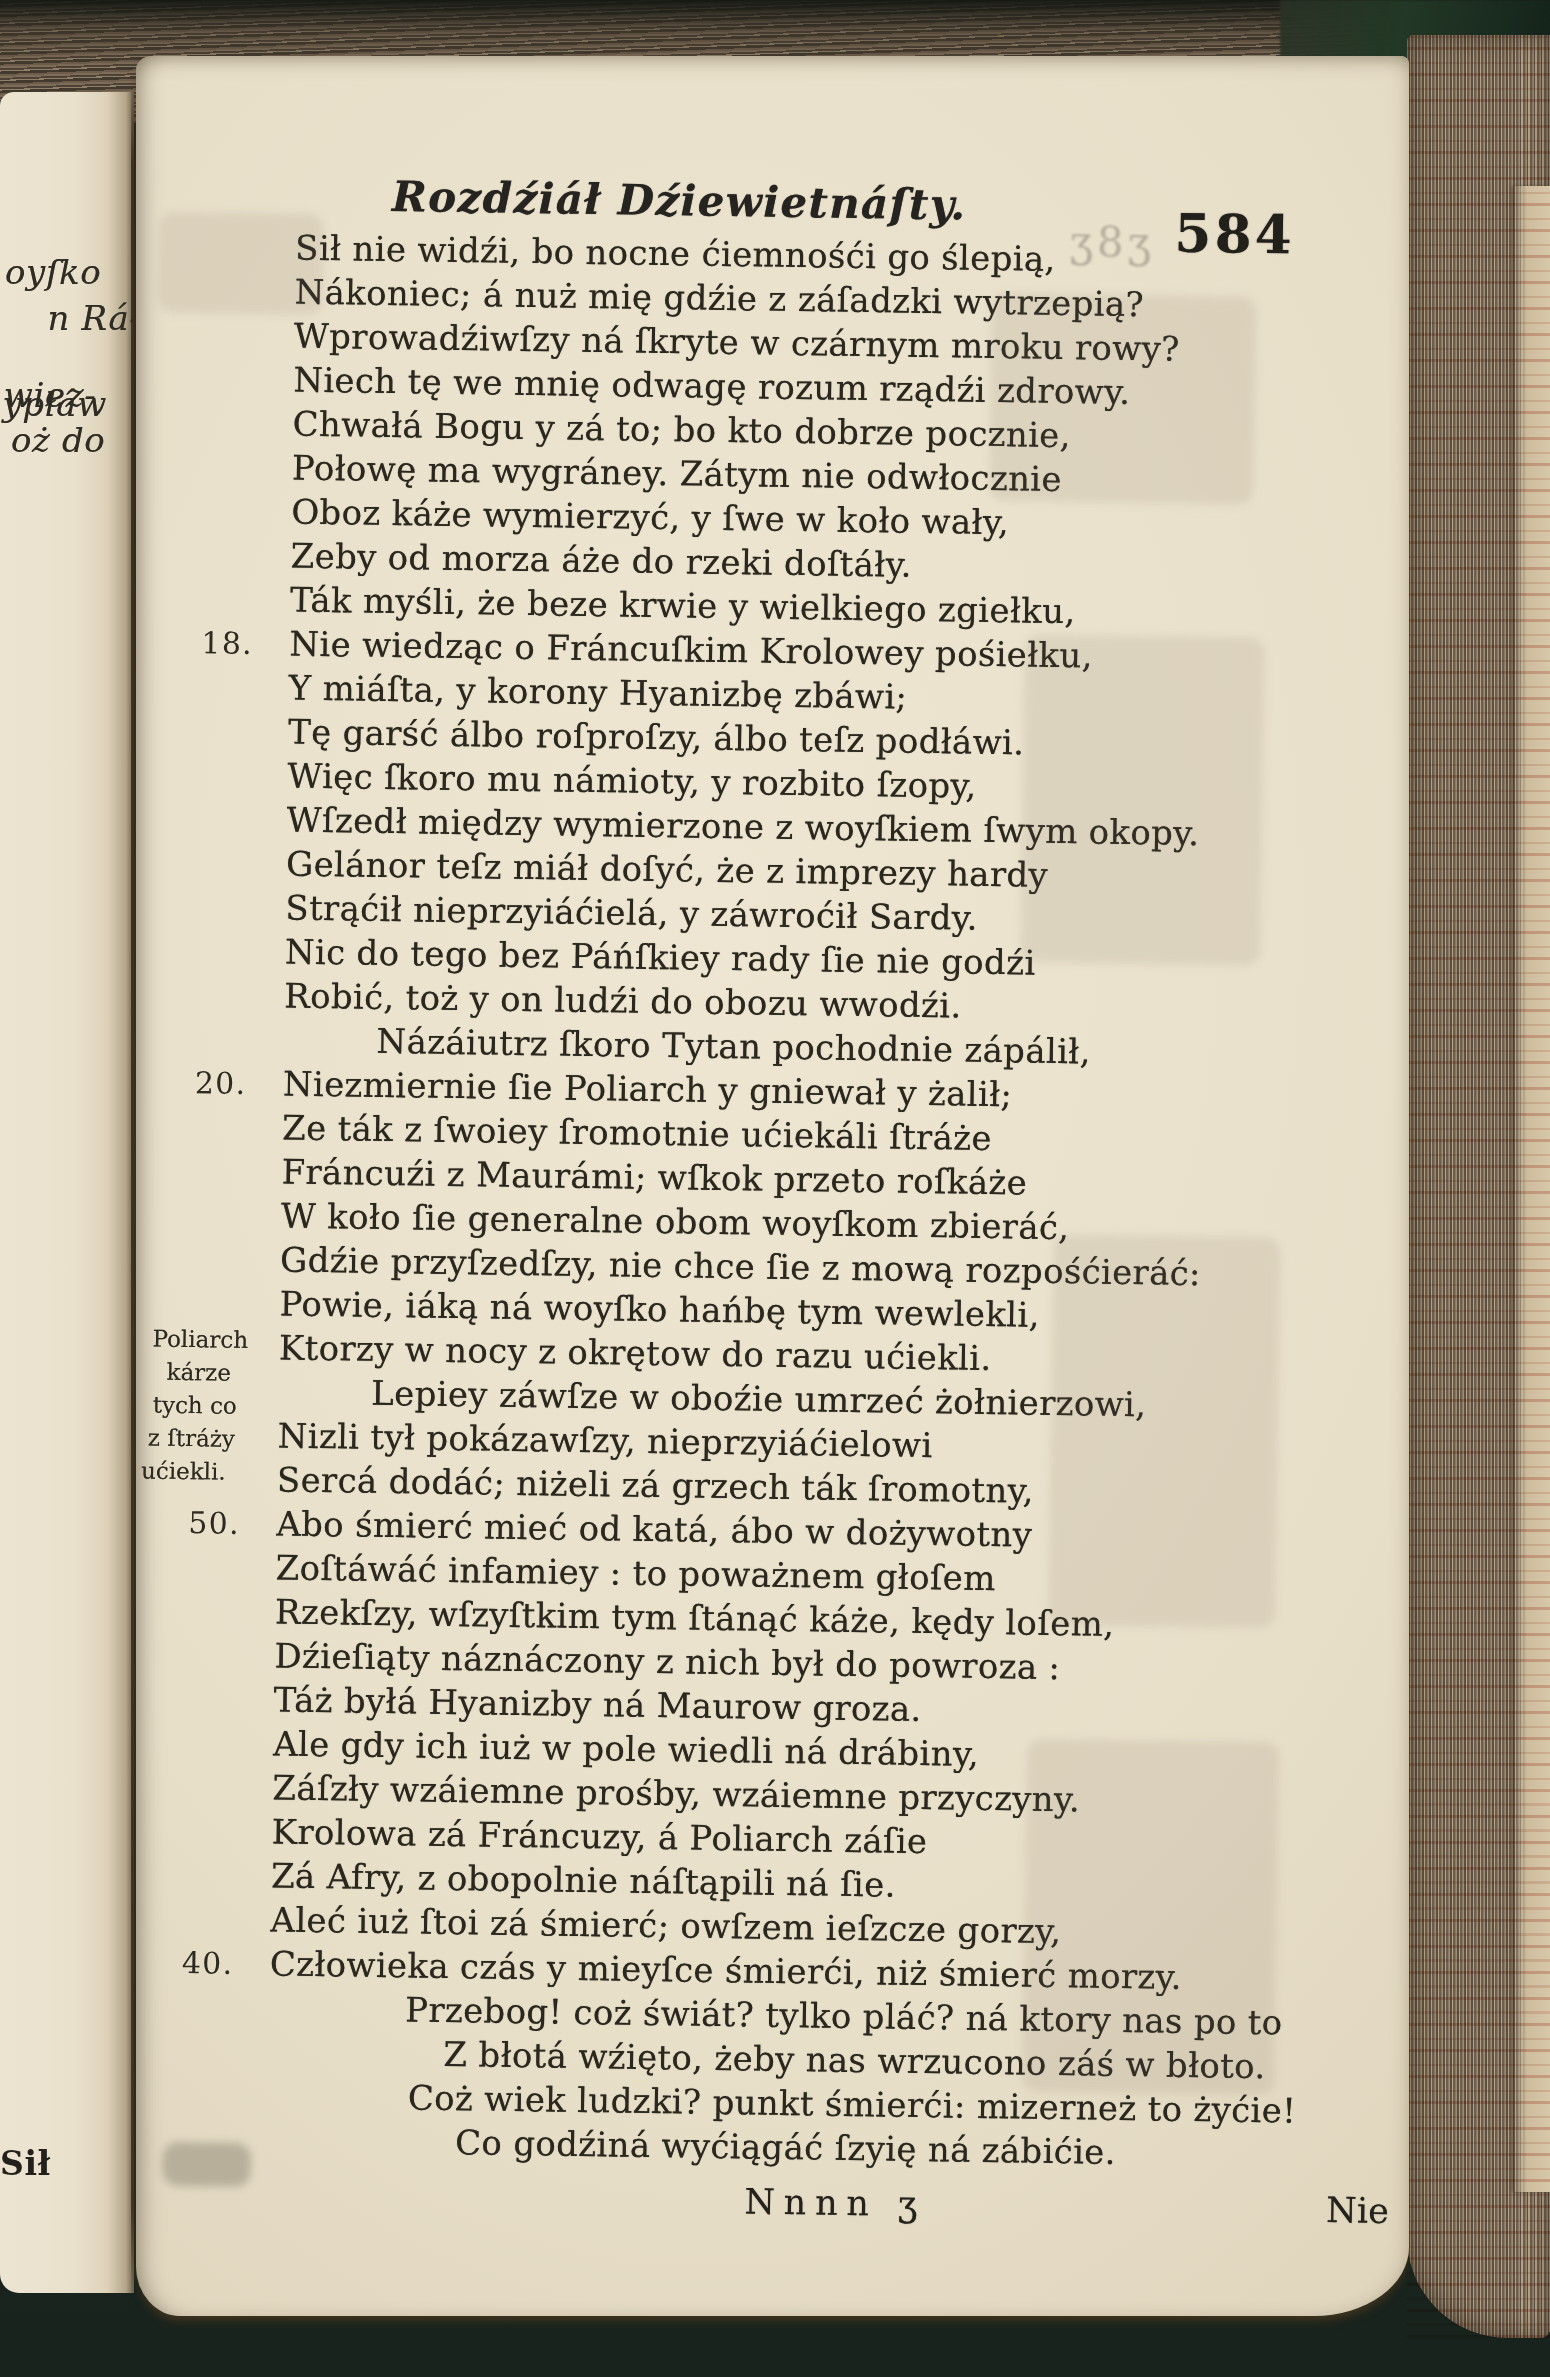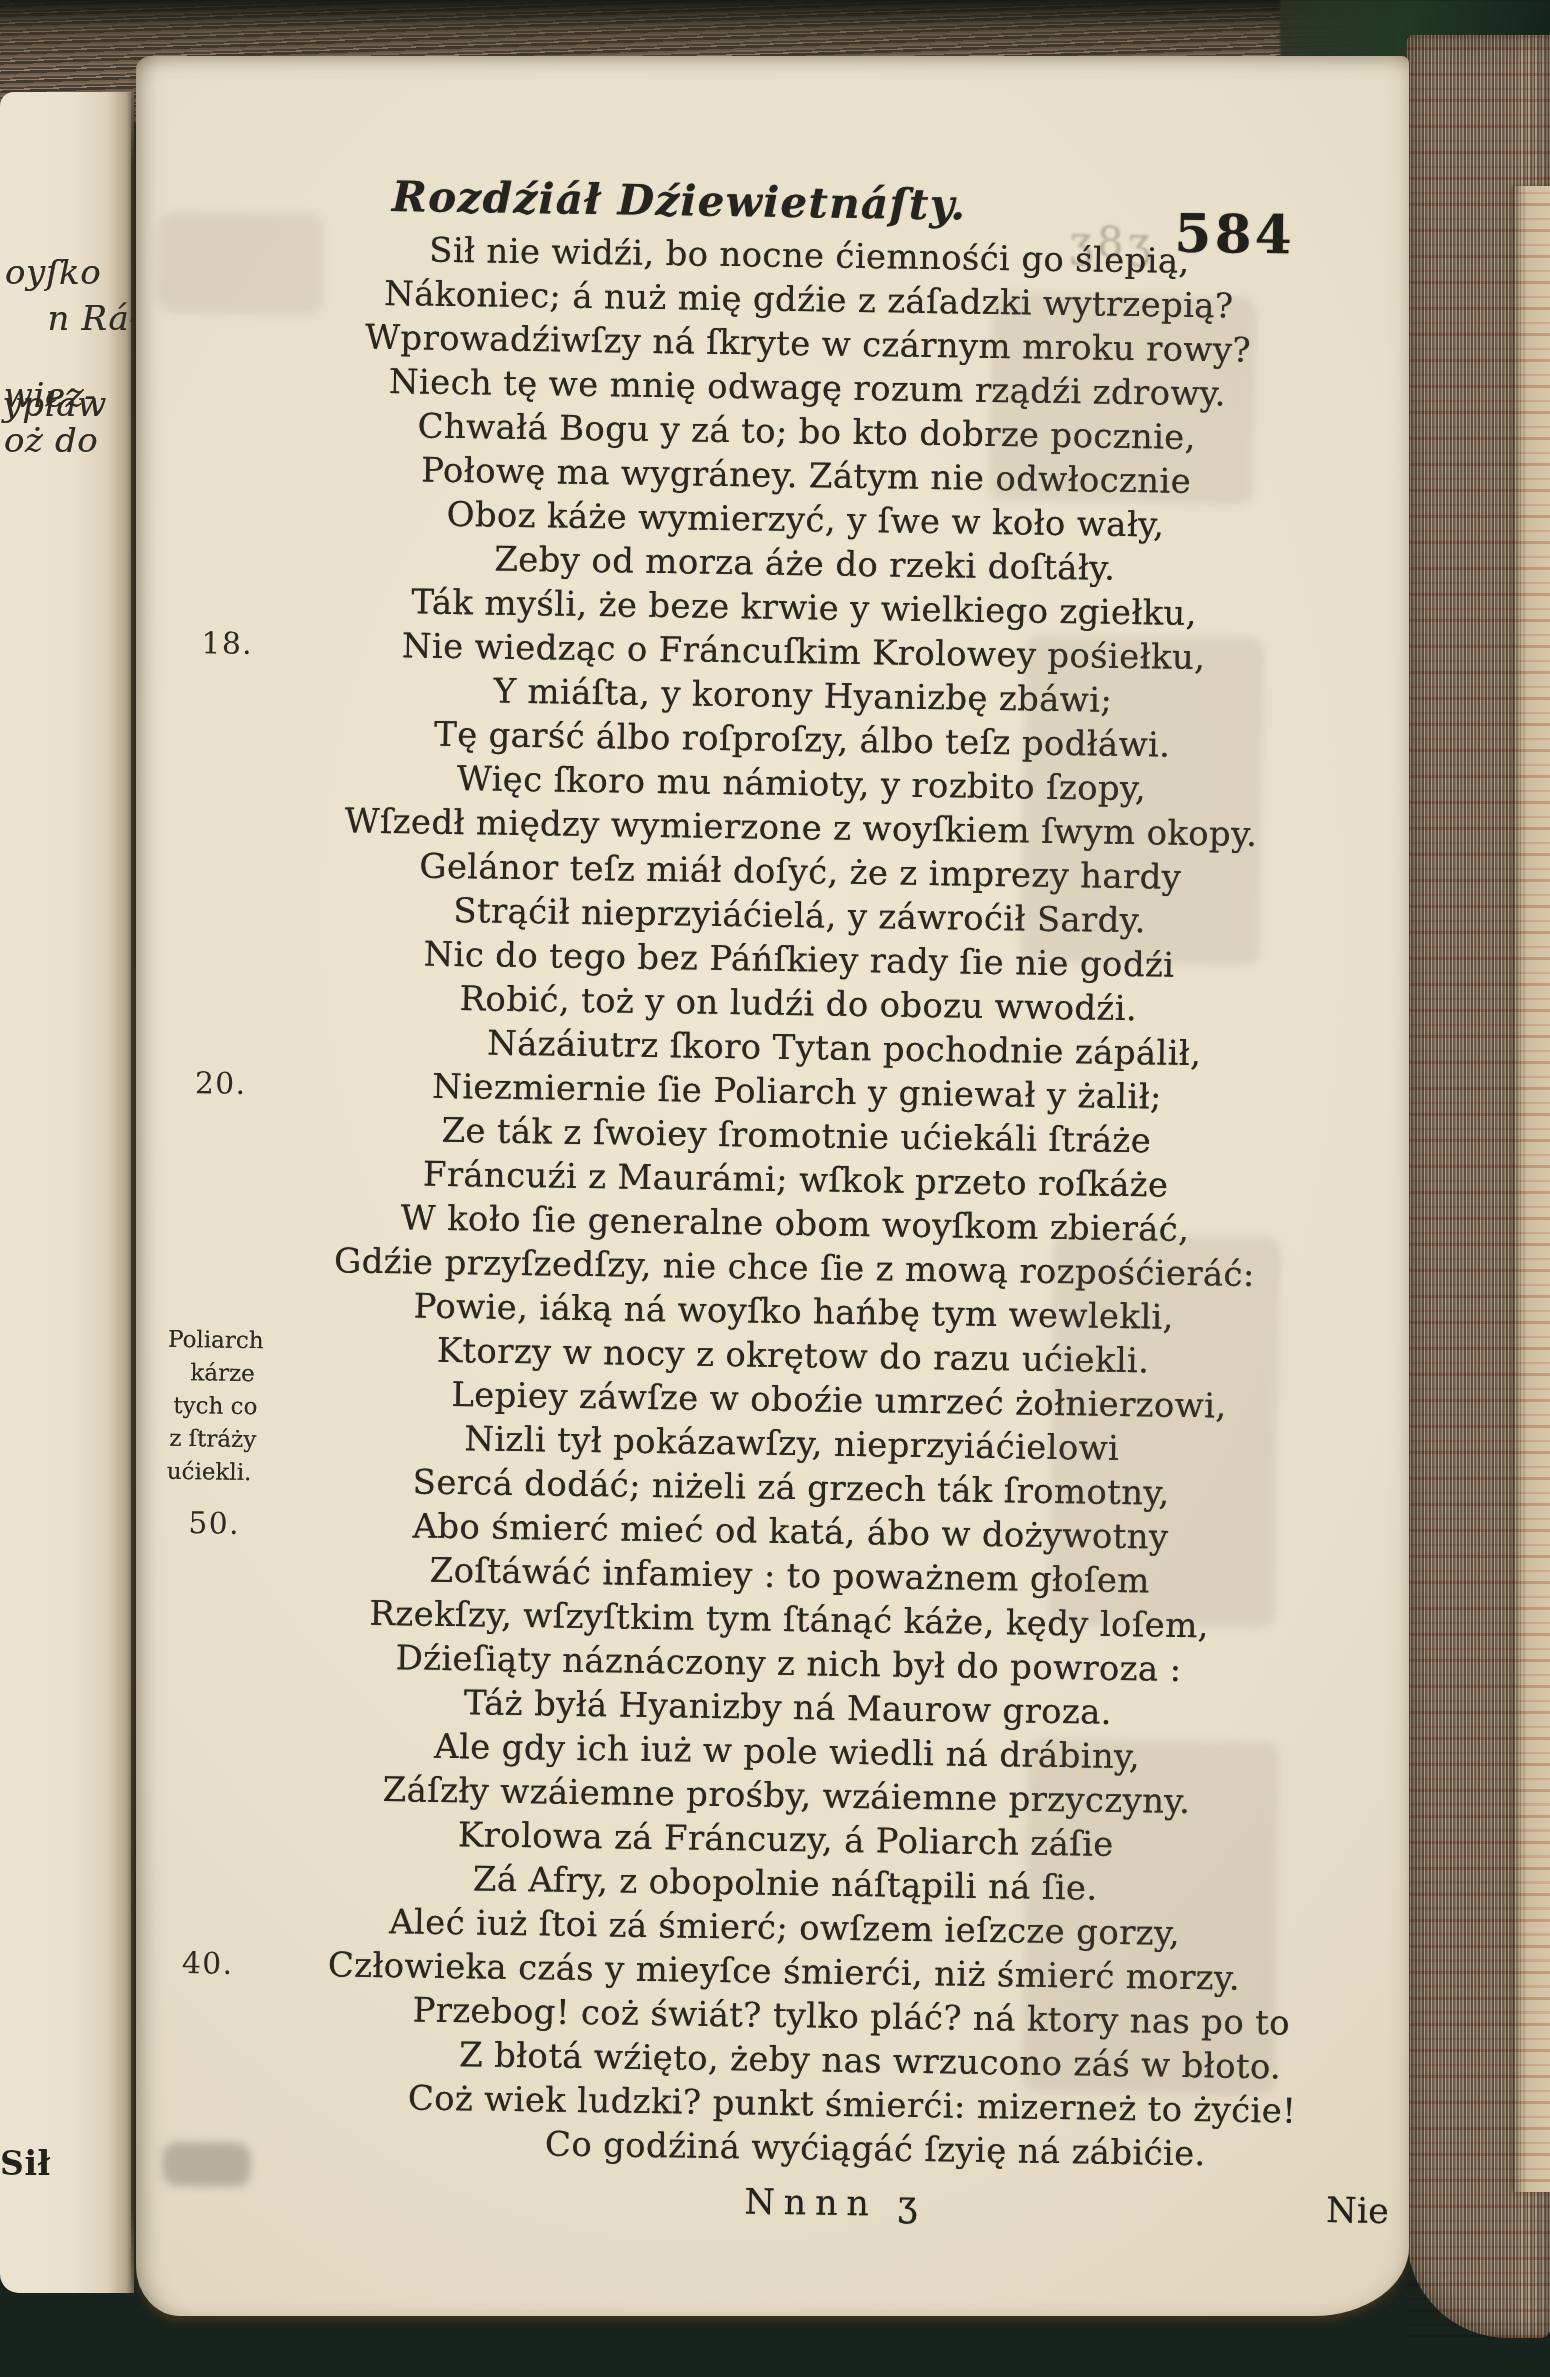--- a/index.html
+++ b/index.html
@@ -59,21 +59,20 @@
   
   .main-page {
     position:absolute; left:136px; top:56px; width:1273px; height:2260px;
     background:radial-gradient(120% 100% at 45% 38%, #eee6d2 0%, #e8dfc9 50%, #ded3ba 82%, #d2c5a8 100%);
     border-radius:16.4px 7.6px 95px 44px / 14px 7.6px 69px 50px;
     box-shadow:
       inset 16.4px 0 25px -14px rgba(70,58,40,0.55),
       inset -12.6px 0 21.5px -15px rgba(95,80,55,0.40),
       inset 0 16.4px 21.5px -15px rgba(95,80,55,0.45),
       0 7.6px 10px -3.8px rgba(110,70,30,0.5);
-    text-align: center;
   }
   .page-content { position:absolute; inset:0; transform:rotate(0.85deg); transform-origin:189px 76px; color:#2a271f; }
   .chapter-title {
     position:absolute; left:257px; top:115px; font-style:italic; font-weight:bold;
     font-size:42px; letter-spacing:1.3px; white-space:nowrap; color:#262420;
     text-shadow:0 0 0.9px rgba(35,30,20,.7);
   }
   .ghost-num {
     position:absolute; left:935px; top:150px; font-size:42px; opacity:.30;
     filter:blur(1px); color:#3a372c; letter-spacing:3.8px;
@@ -100,21 +99,21 @@
 <div class="scene">
   <div class="top-edges"></div>
   <div class="cover-corner"></div>
   <div class="fore-edge"></div>
 
   <div class="left-page" id="left-page">
       <span class="left-frag" style="top: 160px; left: 5px;">oyſko</span>
       <span class="left-frag" style="top: 206px; left: 7.6px; margin-left: 40px;">n Rá-</span>
       <span class="left-frag" style="top: 244px; left: 3.8px; margin-top: 39px;">wiez-</span>
       <span class="left-frag" style="top: 292px; left: 2.5px;">ypłáw</span>
-      <span class="left-frag" style="top: 328px; left: 4px;">oż do</span>
+      <span class="left-frag" style="top: 328px; left: 11px;">oż do</span>
       <span class="left-catchword" style="top: 2052px; left: 0px;">Sił</span>
     </div>
   <div class="gutter"></div>
 
   <div class="main-page">
     <div class="page-content">
       <span class="chapter-title">Rozdźiáł Dźiewietnáſty.</span>
       <span class="ghost-num">ʒ8ʒ</span>
       <span class="page-number">584</span>
 

